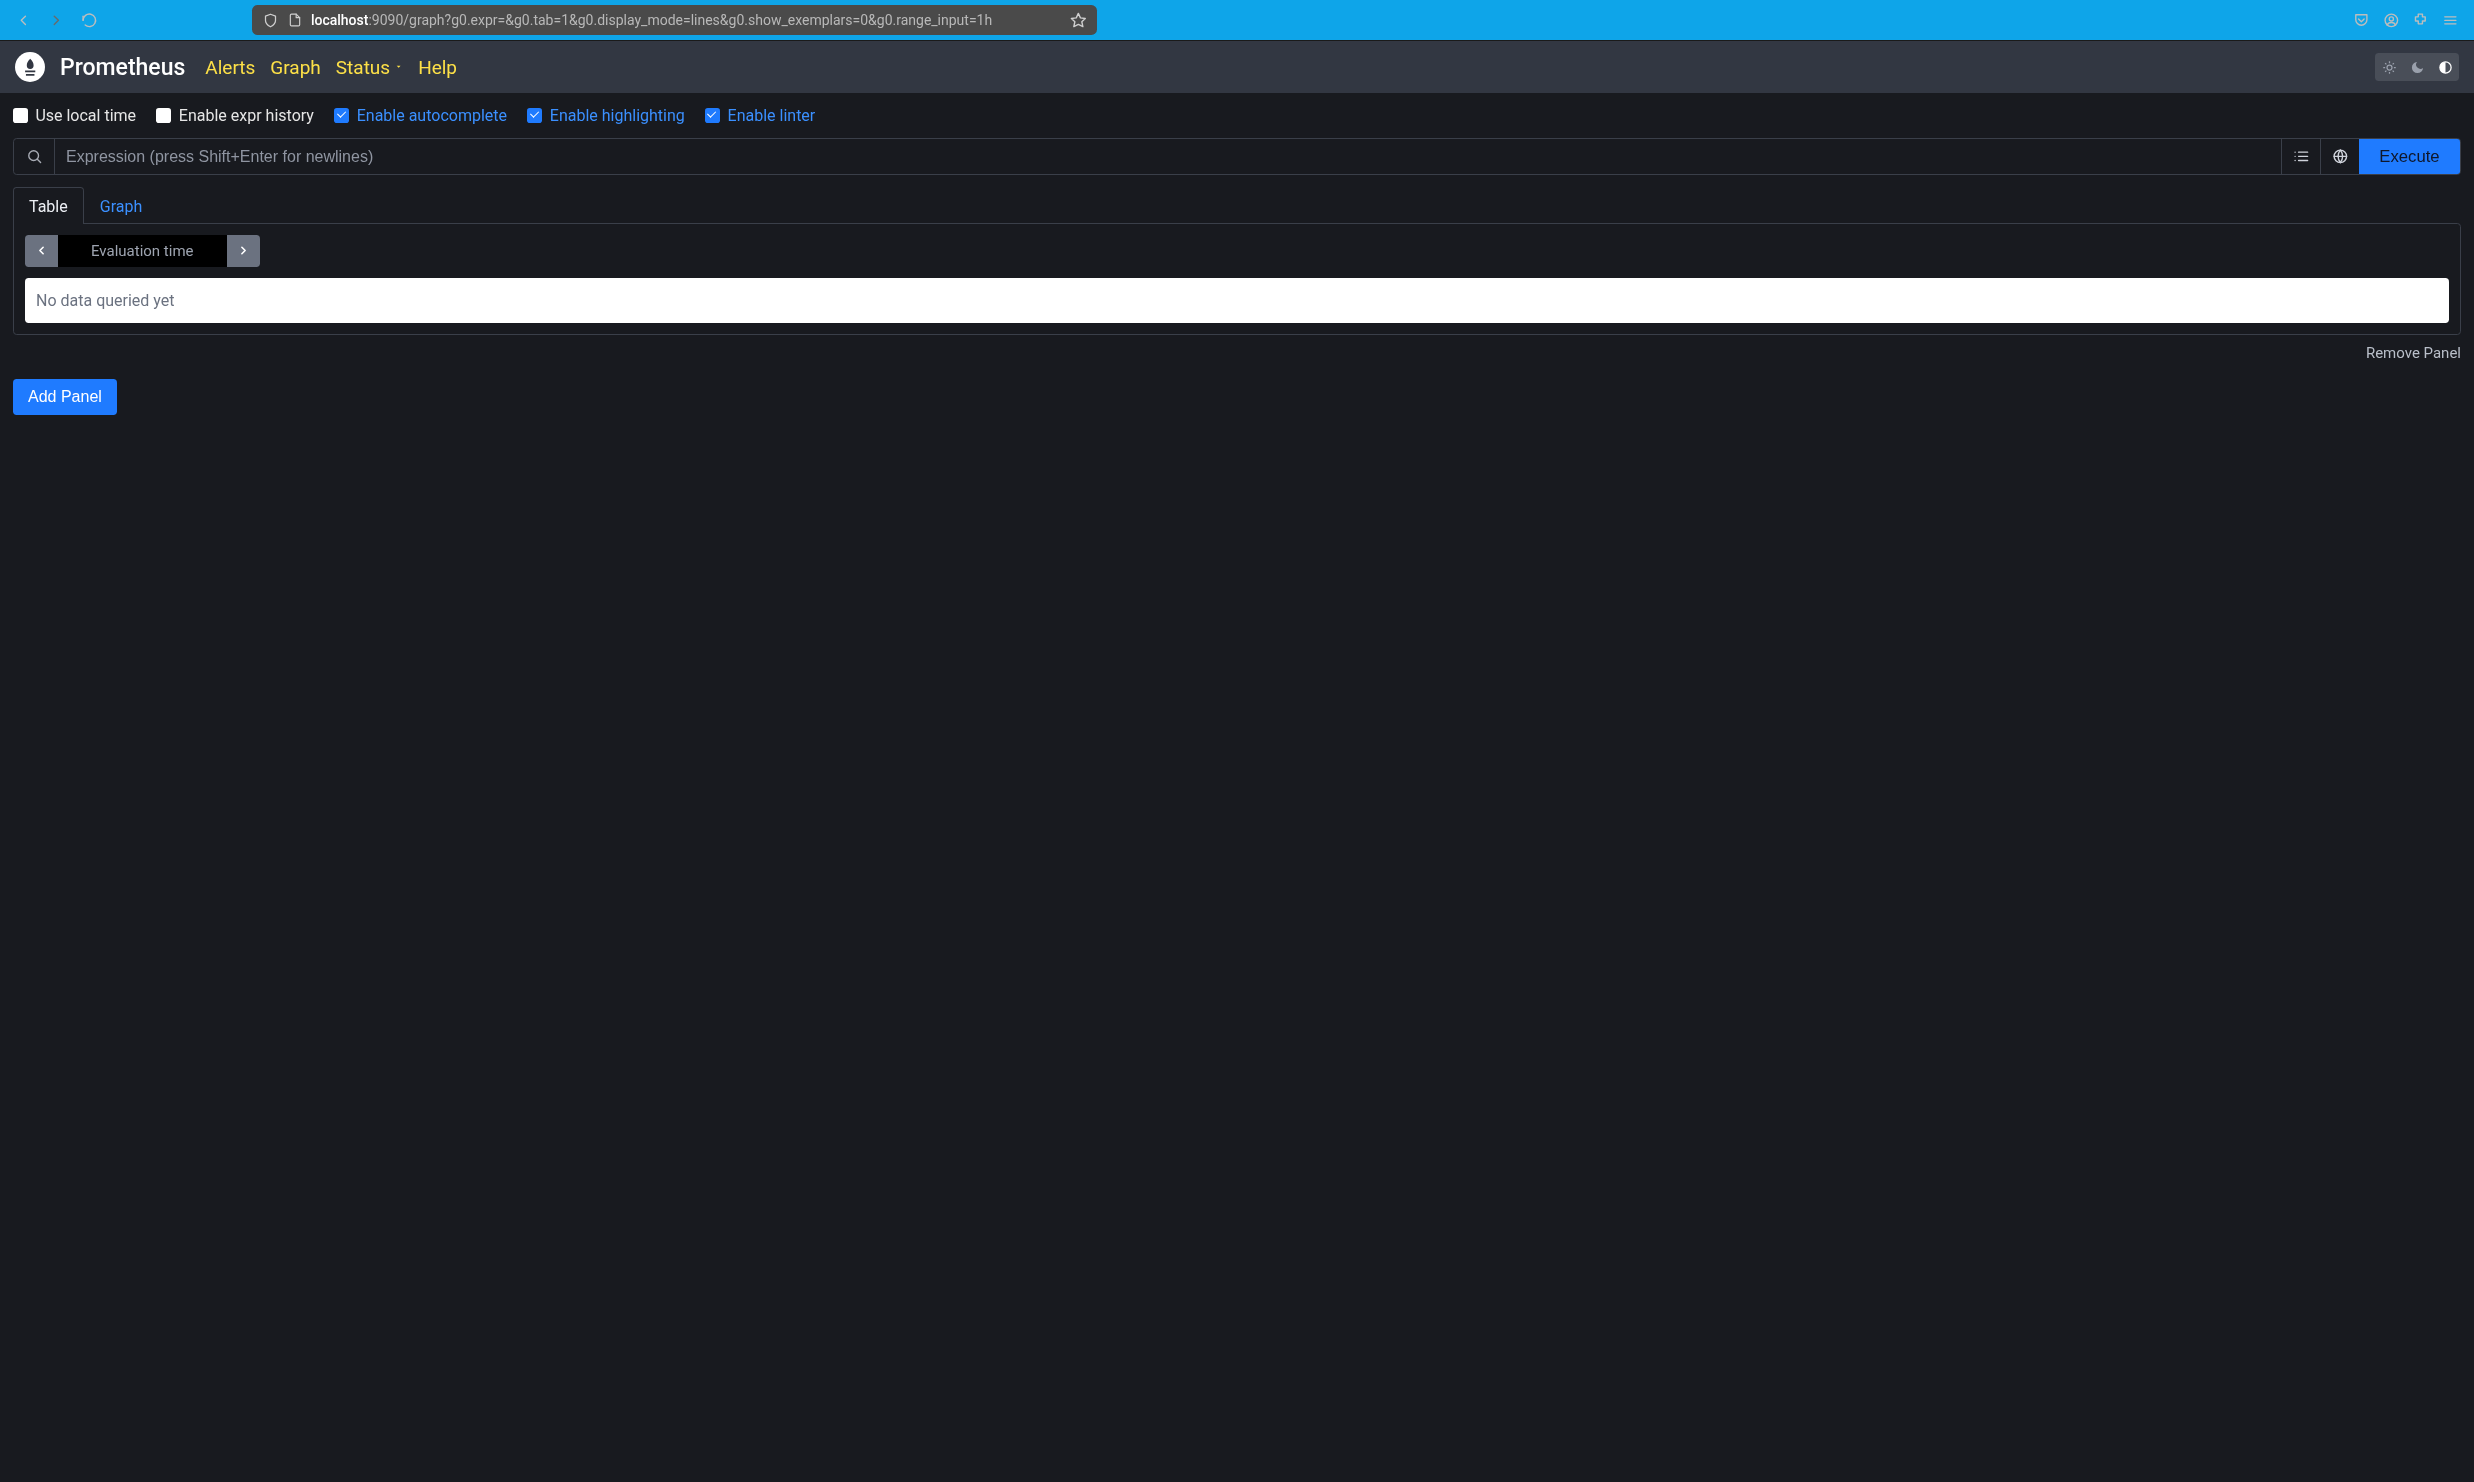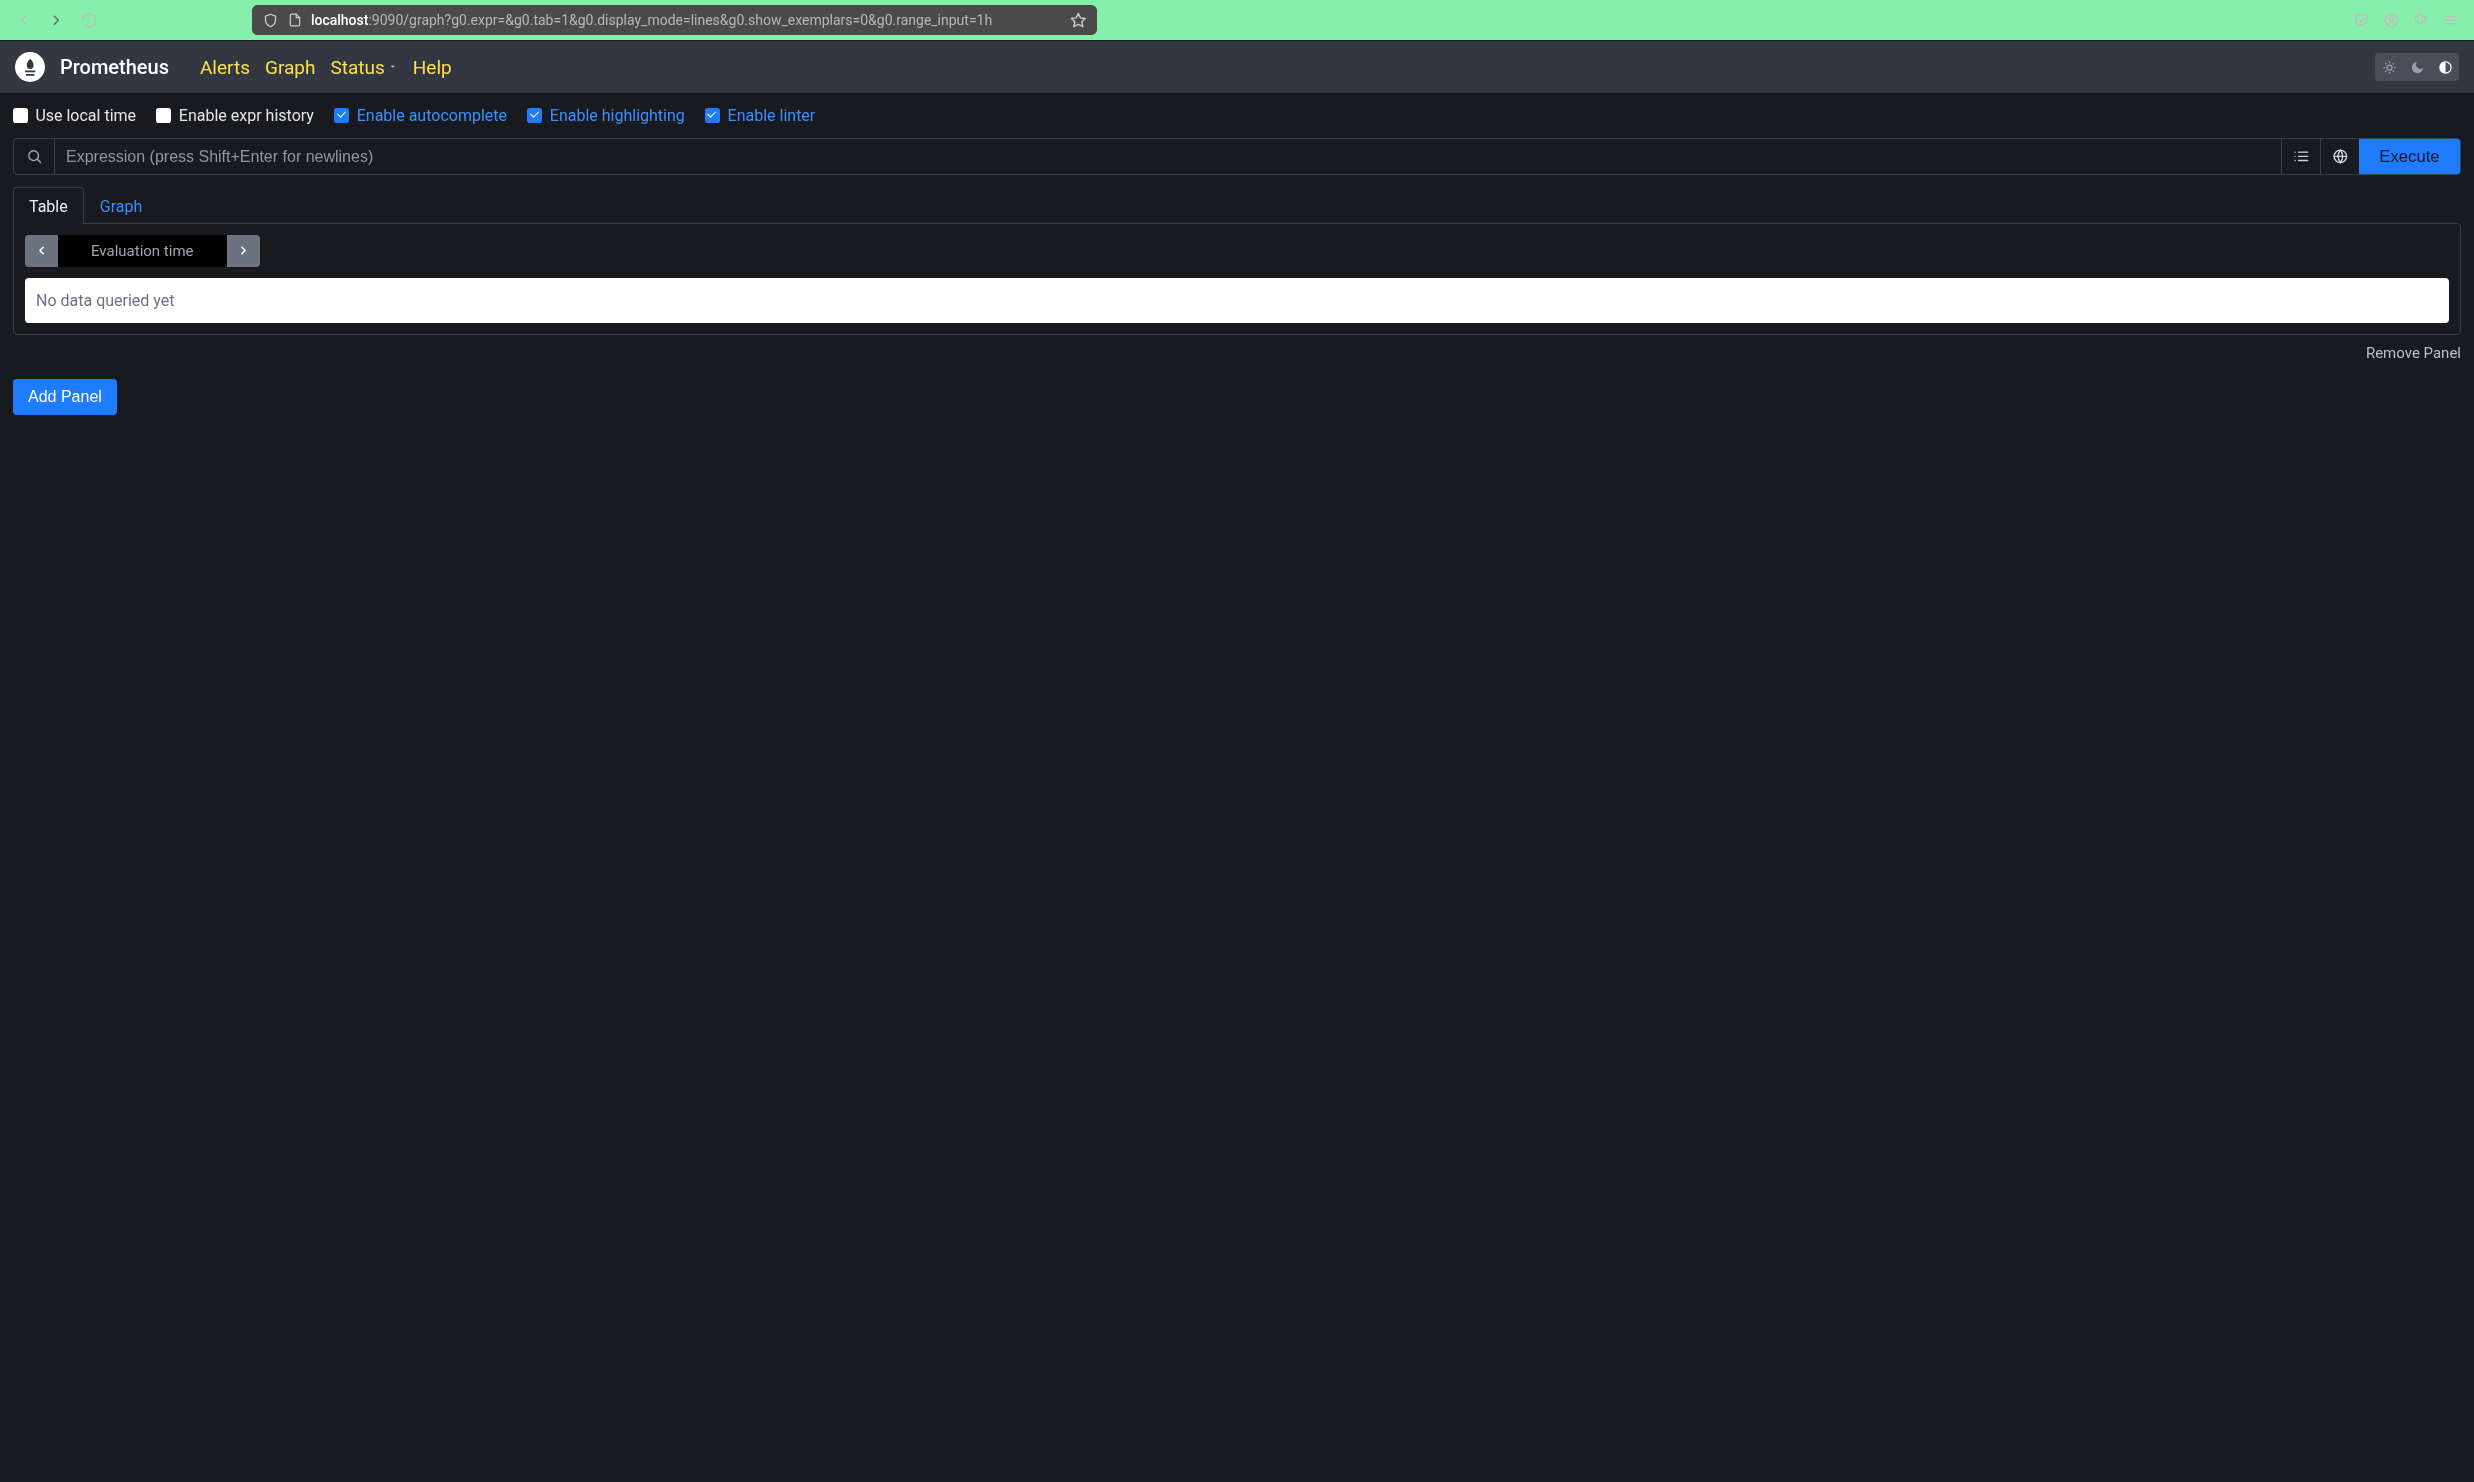--- a/index.html
+++ b/index.html
@@ -8,21 +8,21 @@
     font-family: -apple-system, BlinkMacSystemFont, "Segoe UI", Roboto, "Helvetica Neue", Arial, sans-serif;
     background: #181a1f;
     color: #e6e6e6;
     font-size: 15px;
     overflow: hidden;
   }
 
   
   .browser-chrome {
     height: 41px;
-    background: #86efac;
+    background: #0ea5e9;
     display: flex;
     align-items: center;
     padding: 0 9.3px;
     gap: 5px;
     border-bottom: 0.9px solid #1a1a1a;
   }
   .chrome-btn {
     width: 28px; height: 28px;
     display: flex; align-items: center; justify-content: center;
     color: #bdbdbd;
@@ -63,24 +63,24 @@
   }
   .navbar .logo {
     width: 30px; height: 30px;
     border-radius: 50%;
     background: #ffffff;
     display: flex; align-items: center; justify-content: center;
     margin-right: 15px;
     flex-shrink: 0;
   }
   .navbar .brand {
-    font-size: 20px;
+    font-size: 23px;
     font-weight: 500;
     color: #ffffff;
-    margin-right: 31px;
+    margin-right: 20px;
   }
   .navbar .nav-links { display: flex; align-items: center; gap: 15px; }
   .navbar .nav-link {
     color: #fde047;
     font-size: 19px;
     cursor: pointer;
     display: flex; align-items: center; gap: 3.7px;
   }
   .navbar-right {
     margin-left: auto;

